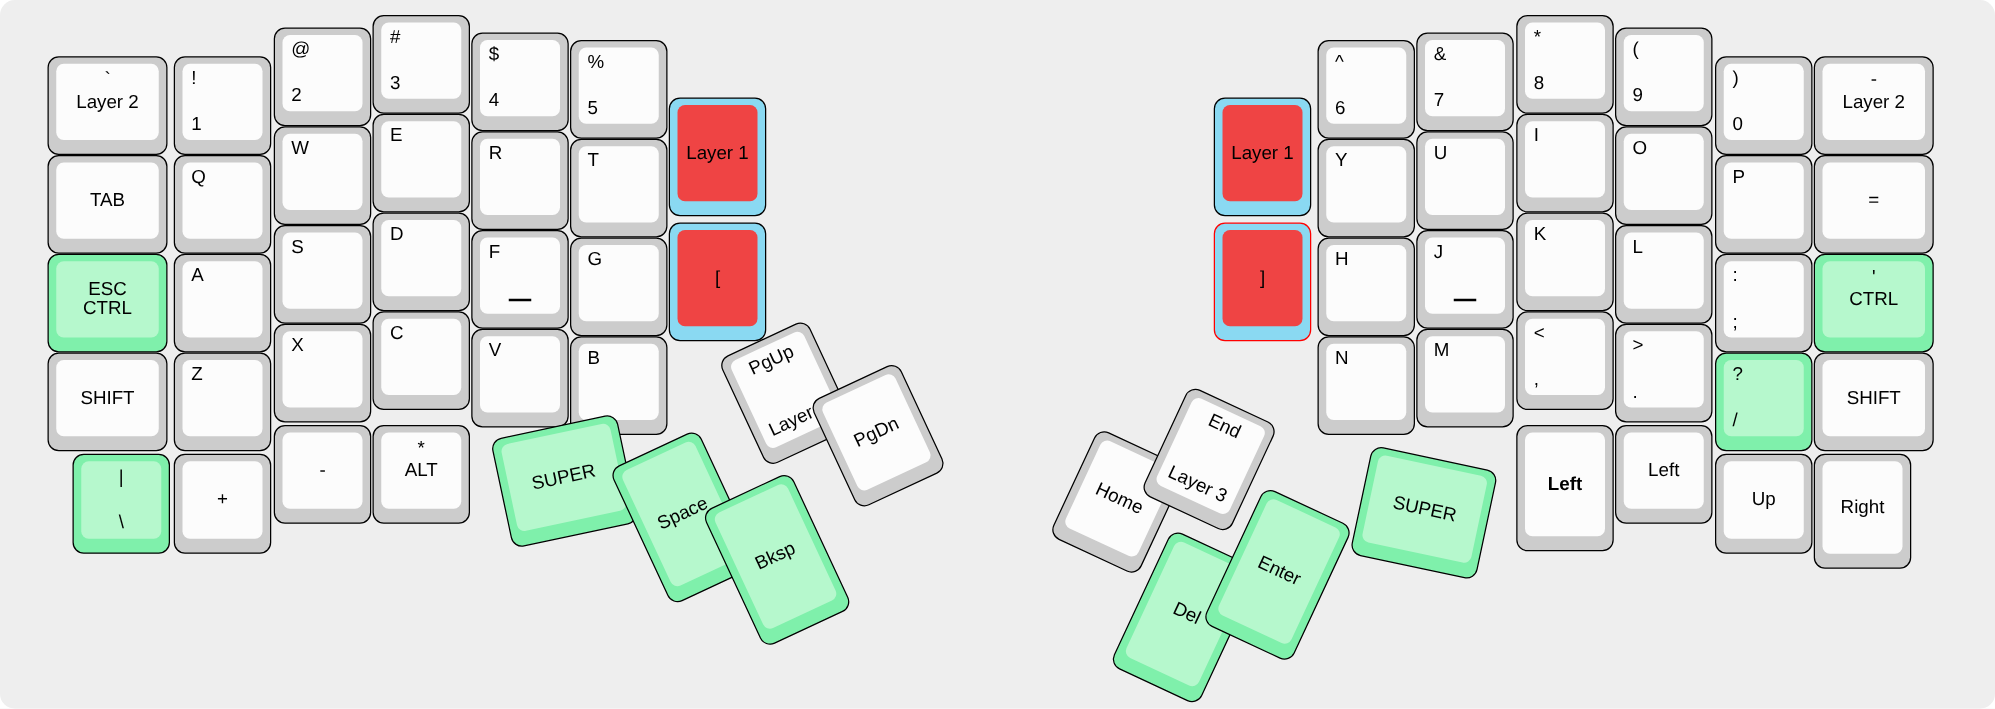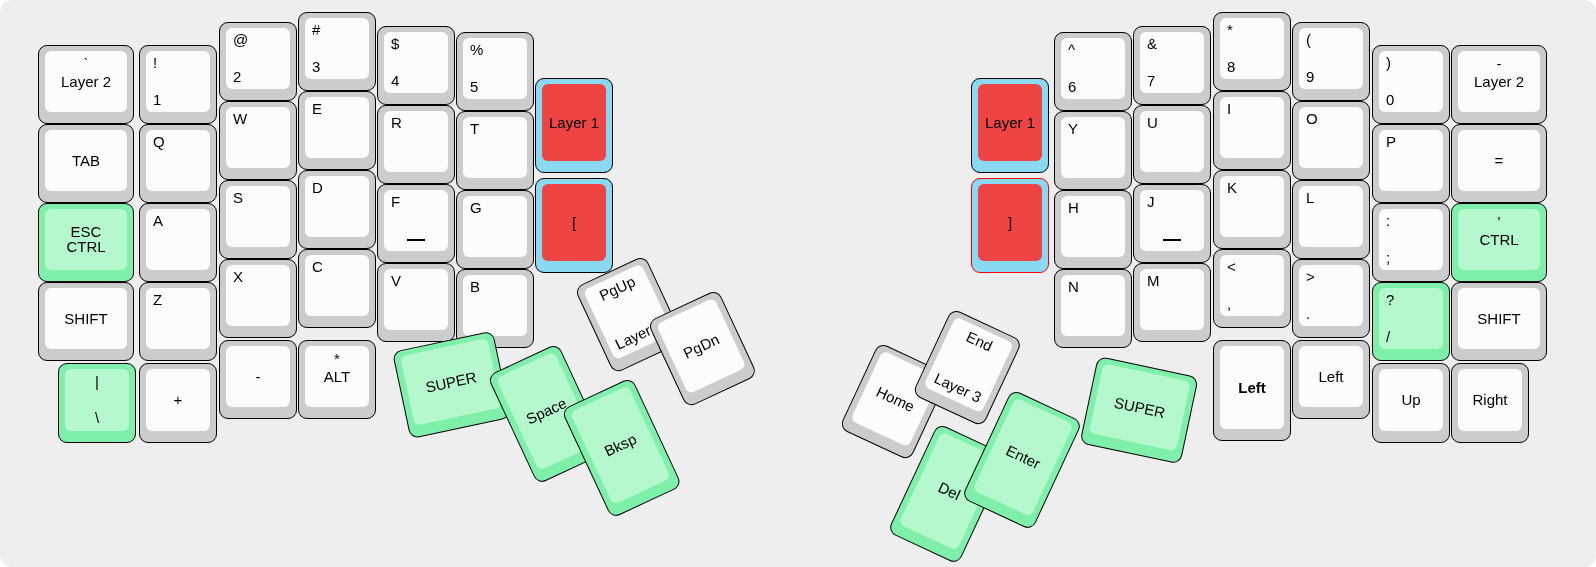--- a/index.html
+++ b/index.html
@@ -411,21 +411,21 @@
         <div class="top">
           <div class="lg tc">'</div>
           <div class="lg cc">CTRL</div>
         </div>
       </div>
       <div class="key" style="left: 1451px; top: 282px; width: 96px; height: 79px;">
         <div class="top">
           <div class="lg cc">SHIFT</div>
         </div>
       </div>
-      <div class="key" style="left: 1451px; top: 363px; width: 78px; height: 80px;">
+      <div class="key" style="left: 1451px; top: 363px; width: 78px; height: 92px;">
         <div class="top">
           <div class="lg cc">Right</div>
         </div>
       </div>
       <div class="key" style="left: 879px; top: 342px; width: 78px; height: 95px; transform: rotate(25deg);">
         <div class="top">
           <div class="lg cc">Home</div>
         </div>
       </div>
       <div class="key" style="left: 952px; top: 308px; width: 78px; height: 95px; transform: rotate(25deg);">

